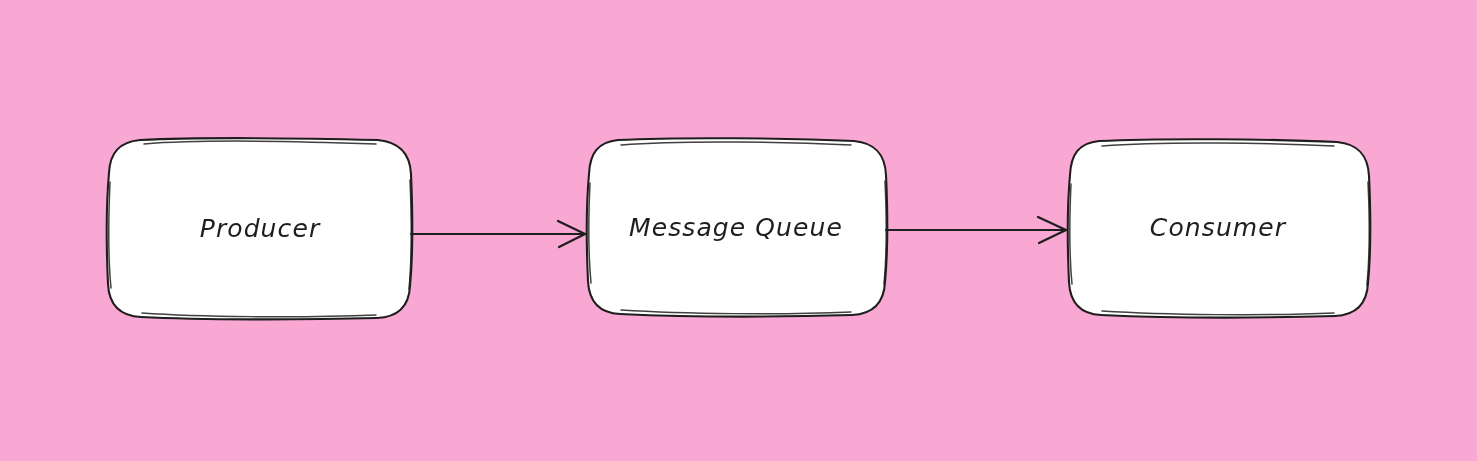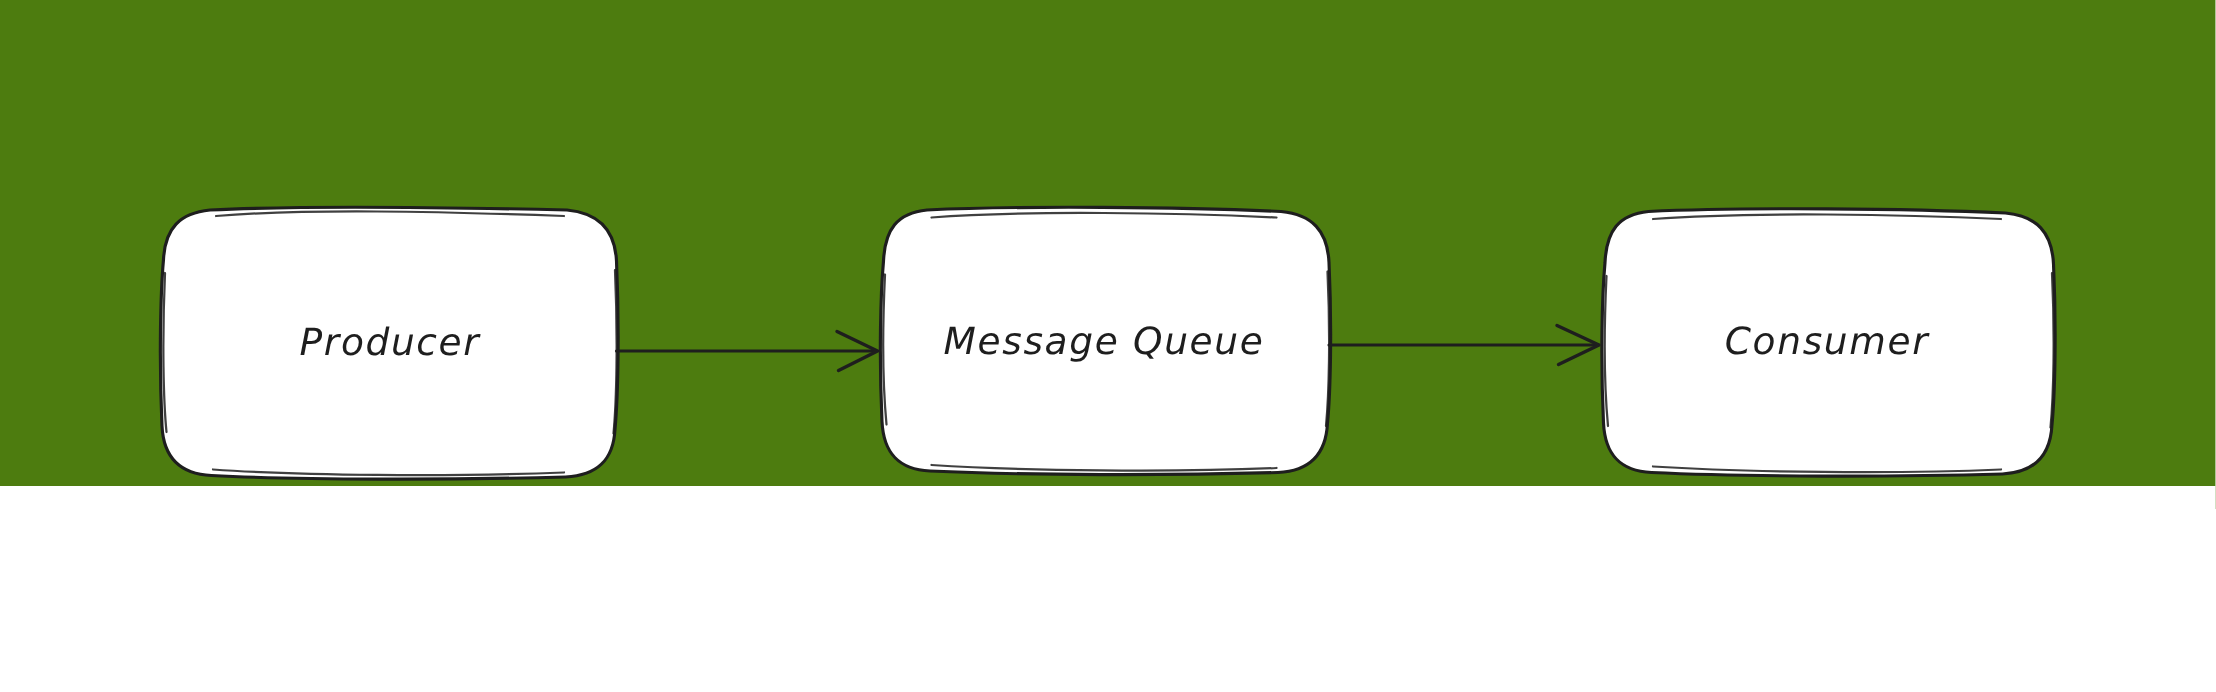--- a/index.html
+++ b/index.html
@@ -10,22 +10,22 @@
   }
   body {
     width: 1477px;
     height: 461px;
     overflow: hidden;
     font-family: "DejaVu Sans", sans-serif;
   }
   #canvas-root {
     position: relative;
     width: 1477px;
-    height: 324px;
-    background: #4d7c0f;
+    height: 461px;
+    background: #f9a8d4;
   }
   #diagram-svg {
     position: absolute;
     top: 0;
     left: 0;
     width: 1477px;
     height: 461px;
     display: block;
   }
   .node-shape {

